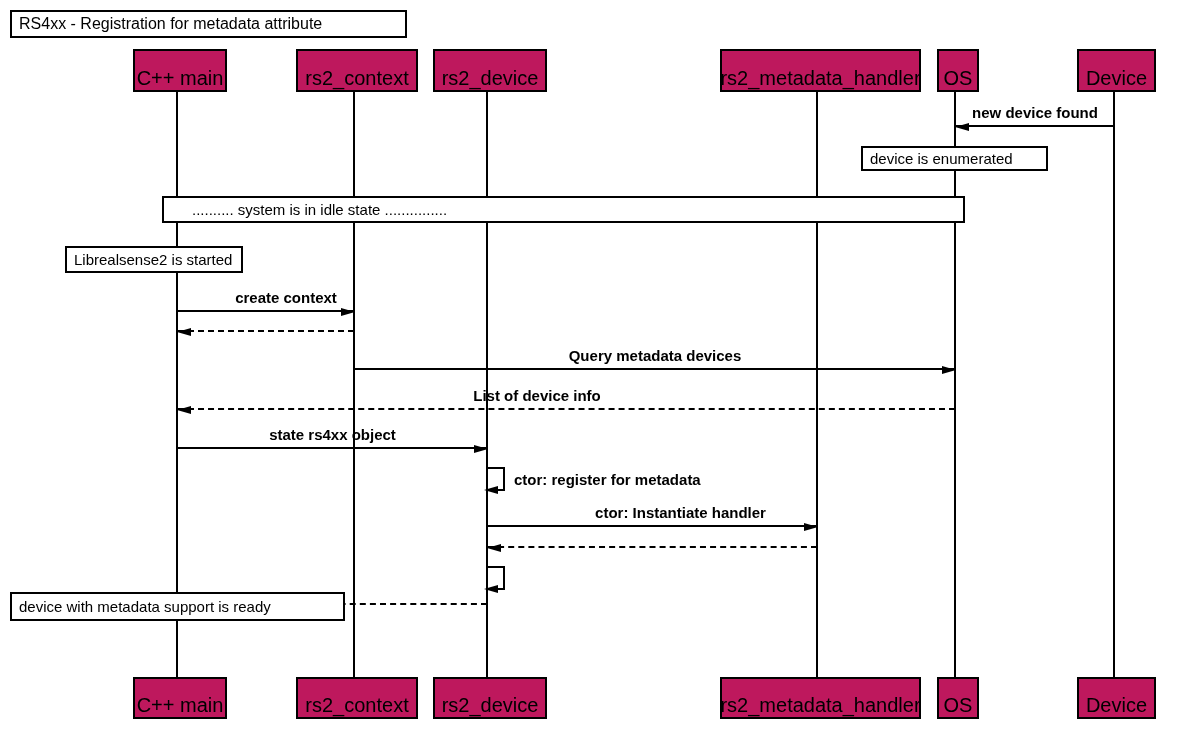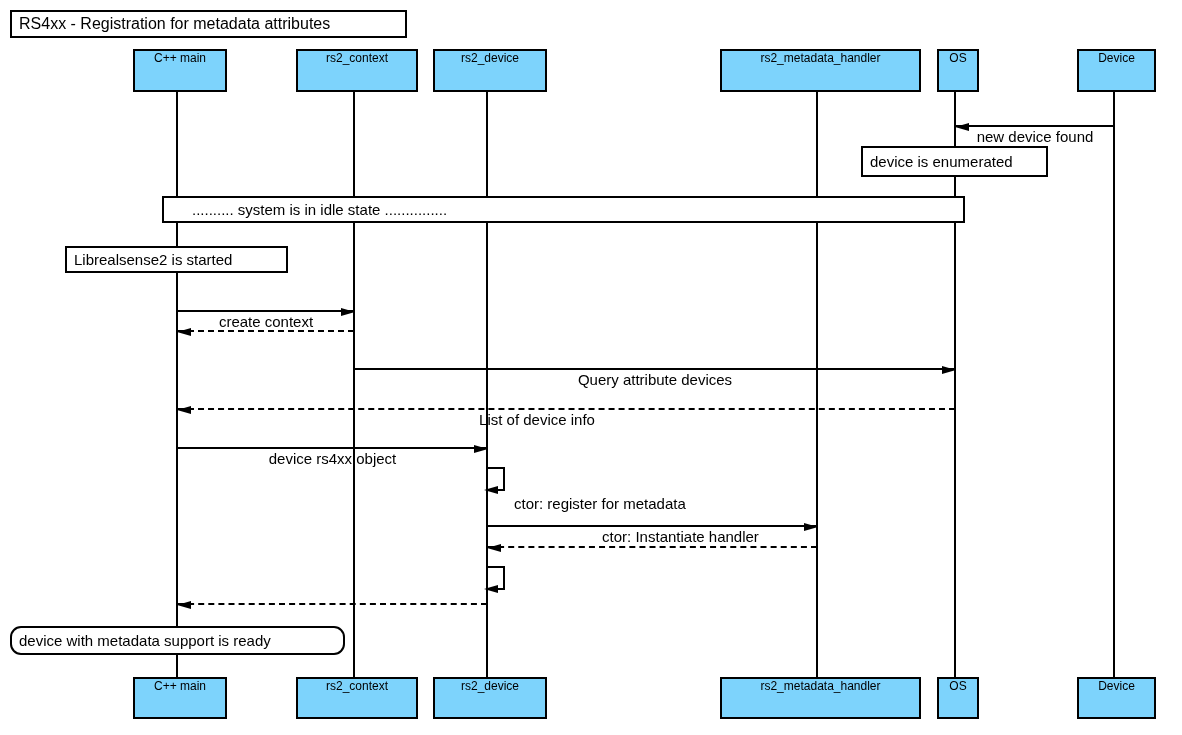--- a/index.html
+++ b/index.html
@@ -18,26 +18,26 @@
     width: 2px;
     top: 88px;
     height: 589px;
     background: #000000;
     z-index: 1;
   }
   
   .pbox {
     position: absolute;
     border: 2px solid #000000;
-    background: #7dd3fc;
+    background: #be185d;
     z-index: 3;
     display: flex;
-    align-items: flex-start;
+    align-items: flex-end;
     justify-content: center;
-    font-size: 12px;
+    font-size: 20px;
     white-space: nowrap;
   }
   .note {
     position: absolute;
     border: 2px solid #000000;
     background: #ffffff;
     z-index: 3;
     display: flex;
     align-items: center;
     font-size: 15px;
@@ -73,43 +73,42 @@
     border-top: 4px solid transparent;
     border-bottom: 4px solid transparent;
   }
   .head.right { right: -1px; border-left: 14px solid #000000; }
   .head.left  { left: -1px;  border-right: 14px solid #000000; }
   
   .mlabel {
     position: absolute;
     z-index: 2;
     font-size: 15px;
-    font-weight: normal;
+    font-weight: bold;
     text-align: center;
     white-space: nowrap;
-    margin-top: 24px;
   }
   .mlabel.leftalign { text-align: center; }
   
   .selfloop {
     position: absolute;
     width: 16px; height: 20px;
     border: 2px solid #000000;
     border-left: none;
     background: transparent;
     z-index: 2;
   }
   .selfloop .head.left { left: -3px; top: auto; bottom: -5px; }
 </style>
 </head>
 <body>
 
 <div id="canvas">
 
-  <div class="titlebox">RS4xx - Registration for metadata attributes</div>
+  <div class="titlebox">RS4xx - Registration for metadata attribute</div>
 
   <div class="lifeline" style="left:176px;"></div>
   <div class="lifeline" style="left:353px;"></div>
   <div class="lifeline" style="left:486px;"></div>
   <div class="lifeline" style="left:816px;"></div>
   <div class="lifeline" style="left:954px;"></div>
   <div class="lifeline" style="left:1113px;"></div>
 
   <div class="pbox" style="left:133px; top:49px; width:90px;  height:39px;">
       <span>C++ main</span>
@@ -128,52 +127,52 @@
     </div>
   <div class="pbox" style="left:1077px;top:49px; width:75px;  height:39px;">
       <span>Device</span>
     </div>
 
   <div class="mlabel" style="left:956px; top:104px; width:158px;">new device found</div>
   <div class="mline solid" style="left:956px; top:125px; width:158px;">
       <span class="head left"></span>
     </div>
 
-  <div class="note" style="left:861px; top:146px; width:187px; height:31px;">
+  <div class="note" style="left:861px; top:146px; width:187px; height:25px;">
       <span>device is enumerated</span>
     </div>
 
   <div class="note" style="left:162px; top:196px; width:803px; height:27px;padding-left:28px;">
       <span>.......... system is in idle state ...............</span>
     </div>
 
-  <div class="note" style="left:65px; top:246px; width:223px; height:27px;">
+  <div class="note" style="left:65px; top:246px; width:178px; height:27px;">
       <span>Librealsense2 is started</span>
     </div>
 
-  <div class="mlabel" style="left:178px; top:289px; width:176px;">create context</div>
+  <div class="mlabel" style="left:178px; top:289px; width:176px;padding-left:20px;">create context</div>
   <div class="mline solid" style="left:178px; top:310px; width:176px;">
       <span class="head right"></span>
     </div>
 
   <div class="mline dashed" style="left:178px; top:330px; width:176px;">
       <span class="head left"></span>
     </div>
 
-  <div class="mlabel" style="left:355px; top:347px; width:600px;">Query attribute devices</div>
+  <div class="mlabel" style="left:355px; top:347px; width:600px;">Query metadata devices</div>
   <div class="mline solid" style="left:355px; top:368px; width:600px;">
       <span class="head right"></span>
     </div>
 
   <div class="mlabel" style="left:178px; top:387px; width:718px;">List of device info</div>
   <div class="mline dashed" style="left:178px; top:408px; width:777px;">
       <span class="head left"></span>
     </div>
 
-  <div class="mlabel" style="left:178px; top:426px; width:309px;">device rs4xx object</div>
+  <div class="mlabel" style="left:178px; top:426px; width:309px;">state rs4xx object</div>
   <div class="mline solid" style="left:178px; top:447px; width:309px;">
       <span class="head right"></span>
     </div>
 
   <div class="selfloop" style="left:487px; top:467px;">
       <span class="head left"></span>
     </div>
   <div class="mlabel leftalign" style="left:514px; top:471px;">ctor: register for metadata</div>
 
   <div class="mlabel" style="left:488px; top:504px; width:385px;">ctor: Instantiate handler</div>
@@ -186,21 +185,21 @@
     </div>
 
   <div class="selfloop" style="left:487px; top:566px;">
       <span class="head left"></span>
     </div>
 
   <div class="mline dashed" style="left:178px; top:603px; width:309px;">
       <span class="head left"></span>
     </div>
 
-  <div class="note" style="left:10px; top:626px; width:335px; height:29px;border-radius:11px;">
+  <div class="note" style="left:10px; top:592px; width:335px; height:29px;">
       <span>device with metadata support is ready</span>
     </div>
 
   <div class="pbox" style="left:133px; top:677px; width:90px;  height:38px;">
       <span>C++ main</span>
     </div>
   <div class="pbox" style="left:296px; top:677px; width:118px; height:38px;">
       <span>rs2_context</span>
     </div>
   <div class="pbox" style="left:433px; top:677px; width:110px; height:38px;">

